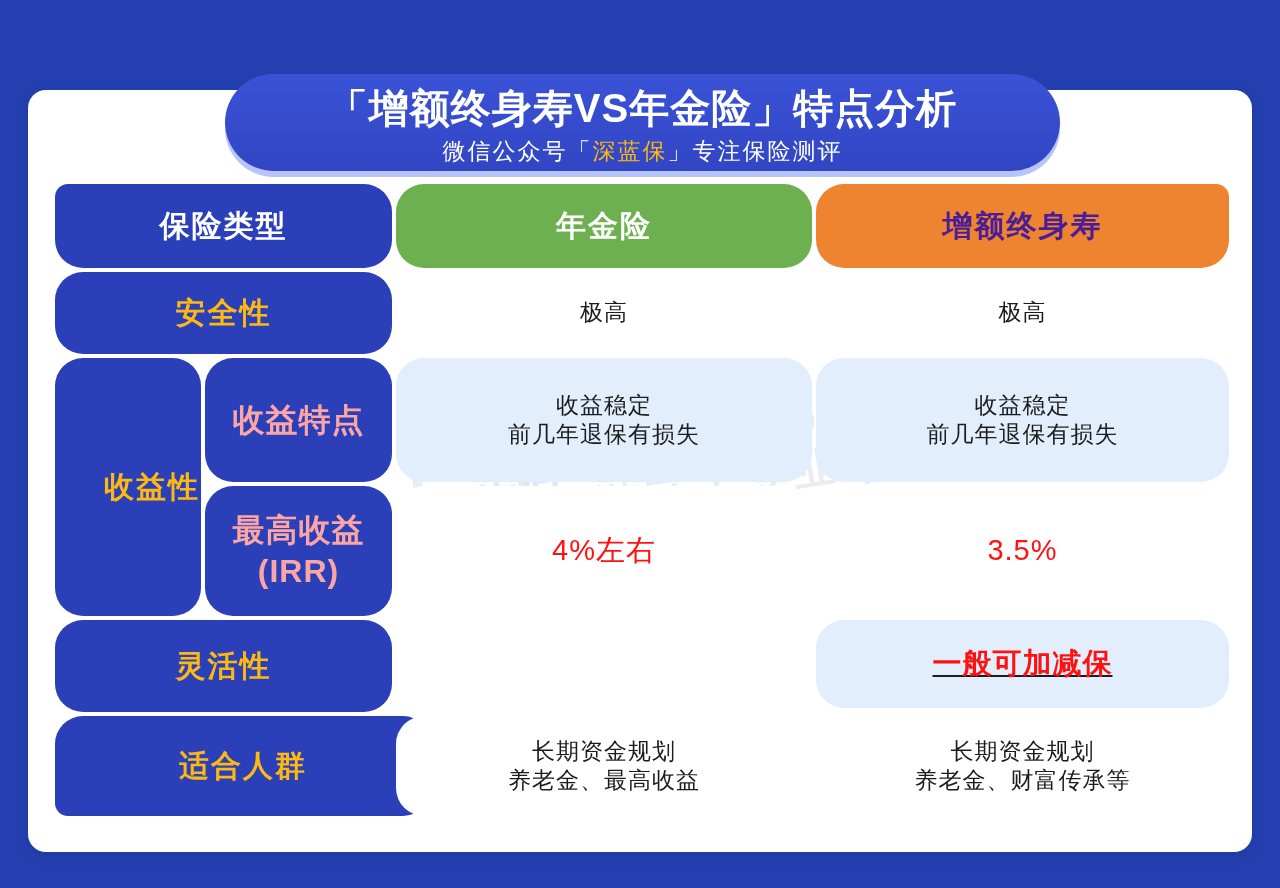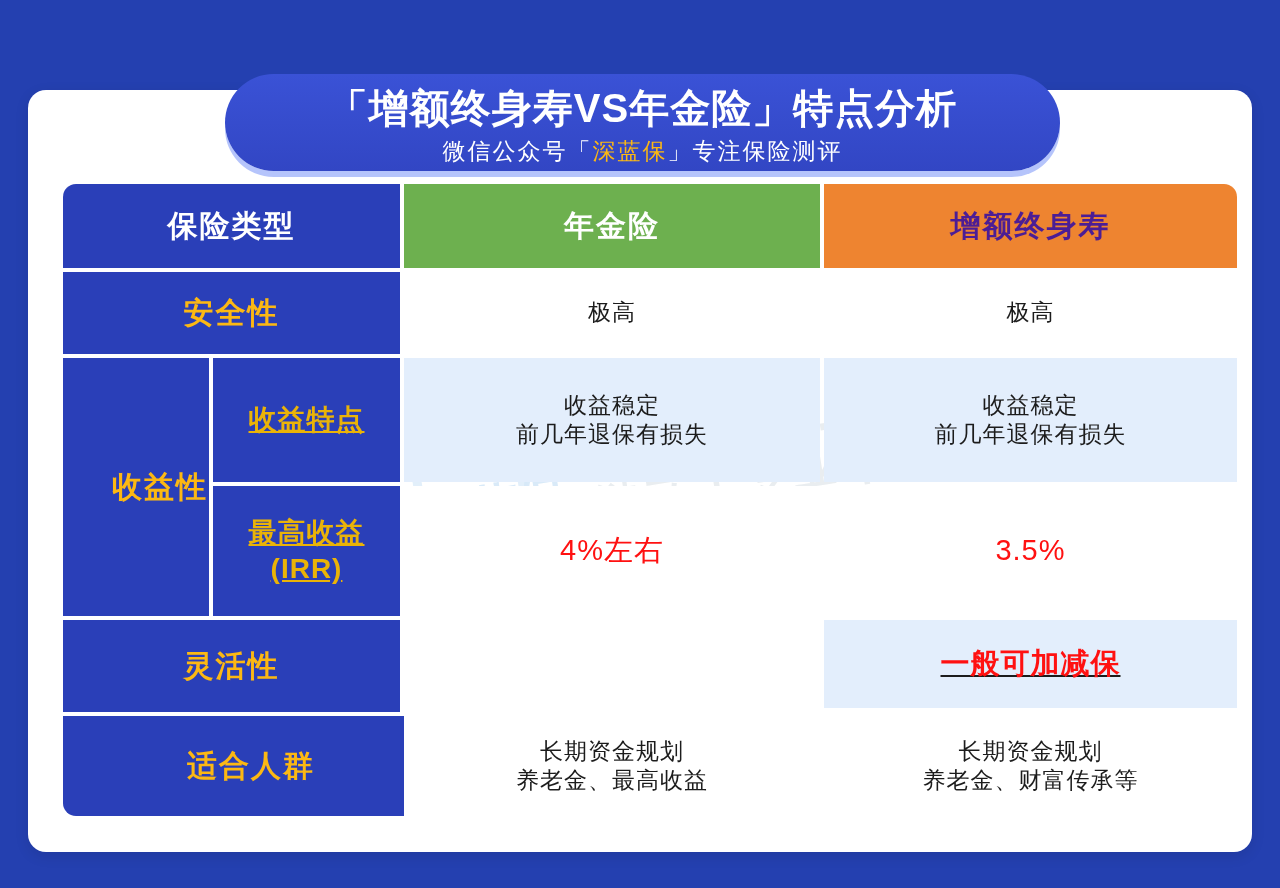--- a/index.html
+++ b/index.html
@@ -112,45 +112,46 @@
     font-size: 42px;
     font-weight: bold;
     line-height: 56px;
     letter-spacing: 6px;
     white-space: nowrap;
   }
 
   
   .table {
     position: absolute;
-    left: 63px;
+    left: 55px;
     top: 184px;
     width: 1174px;
     height: 632px;
     z-index: 4;
   }
   .cell {
     position: absolute;
     box-sizing: border-box;
     display: flex;
     flex-direction: column;
     align-items: center;
     justify-content: center;
     text-align: center;
     line-height: 1.28;
+    border-radius: 28px;
   }
   .c-blue  { background: #2A3FB8; color: #FFFFFF; }
   .c-green { background: #6DB04F; color: #FFFFFF; }
   .c-orange{ background: #EE8430; color: #4c1d95; }
   .c-white { background: #FFFFFF; color: #1C1C1C; }
   .c-lblue { background: #E3EEFC; color: #1C1C1C; }
 
   .hdr-text   { font-size: 30px; font-weight: bold; letter-spacing: 2px; }
   .rowlabel   { font-size: 30px; font-weight: bold; color: #FCB813; letter-spacing: 2px; }
-  .rowlabel-w { font-size: 28px; font-weight: bold; color: #eab308; letter-spacing: 1px; text-decoration: underline; }
+  .rowlabel-w { font-size: 32px; font-weight: bold; color: #fca5a5; letter-spacing: 1px; }
   .val        { font-size: 23px; letter-spacing: 1px; }
   .val-red    { font-size: 29px; color: #FF1111; letter-spacing: 1px; }
   .val-red-b  { font-size: 29px; color: #FF1111; font-weight: bold; letter-spacing: 1px; }
   .vline { display: block; }
 
   .tl { border-top-left-radius: 13px; }
   .tr { border-top-right-radius: 13px; }
   .bl { border-bottom-left-radius: 13px; }
   .br { border-bottom-right-radius: 13px; }
 </style>

